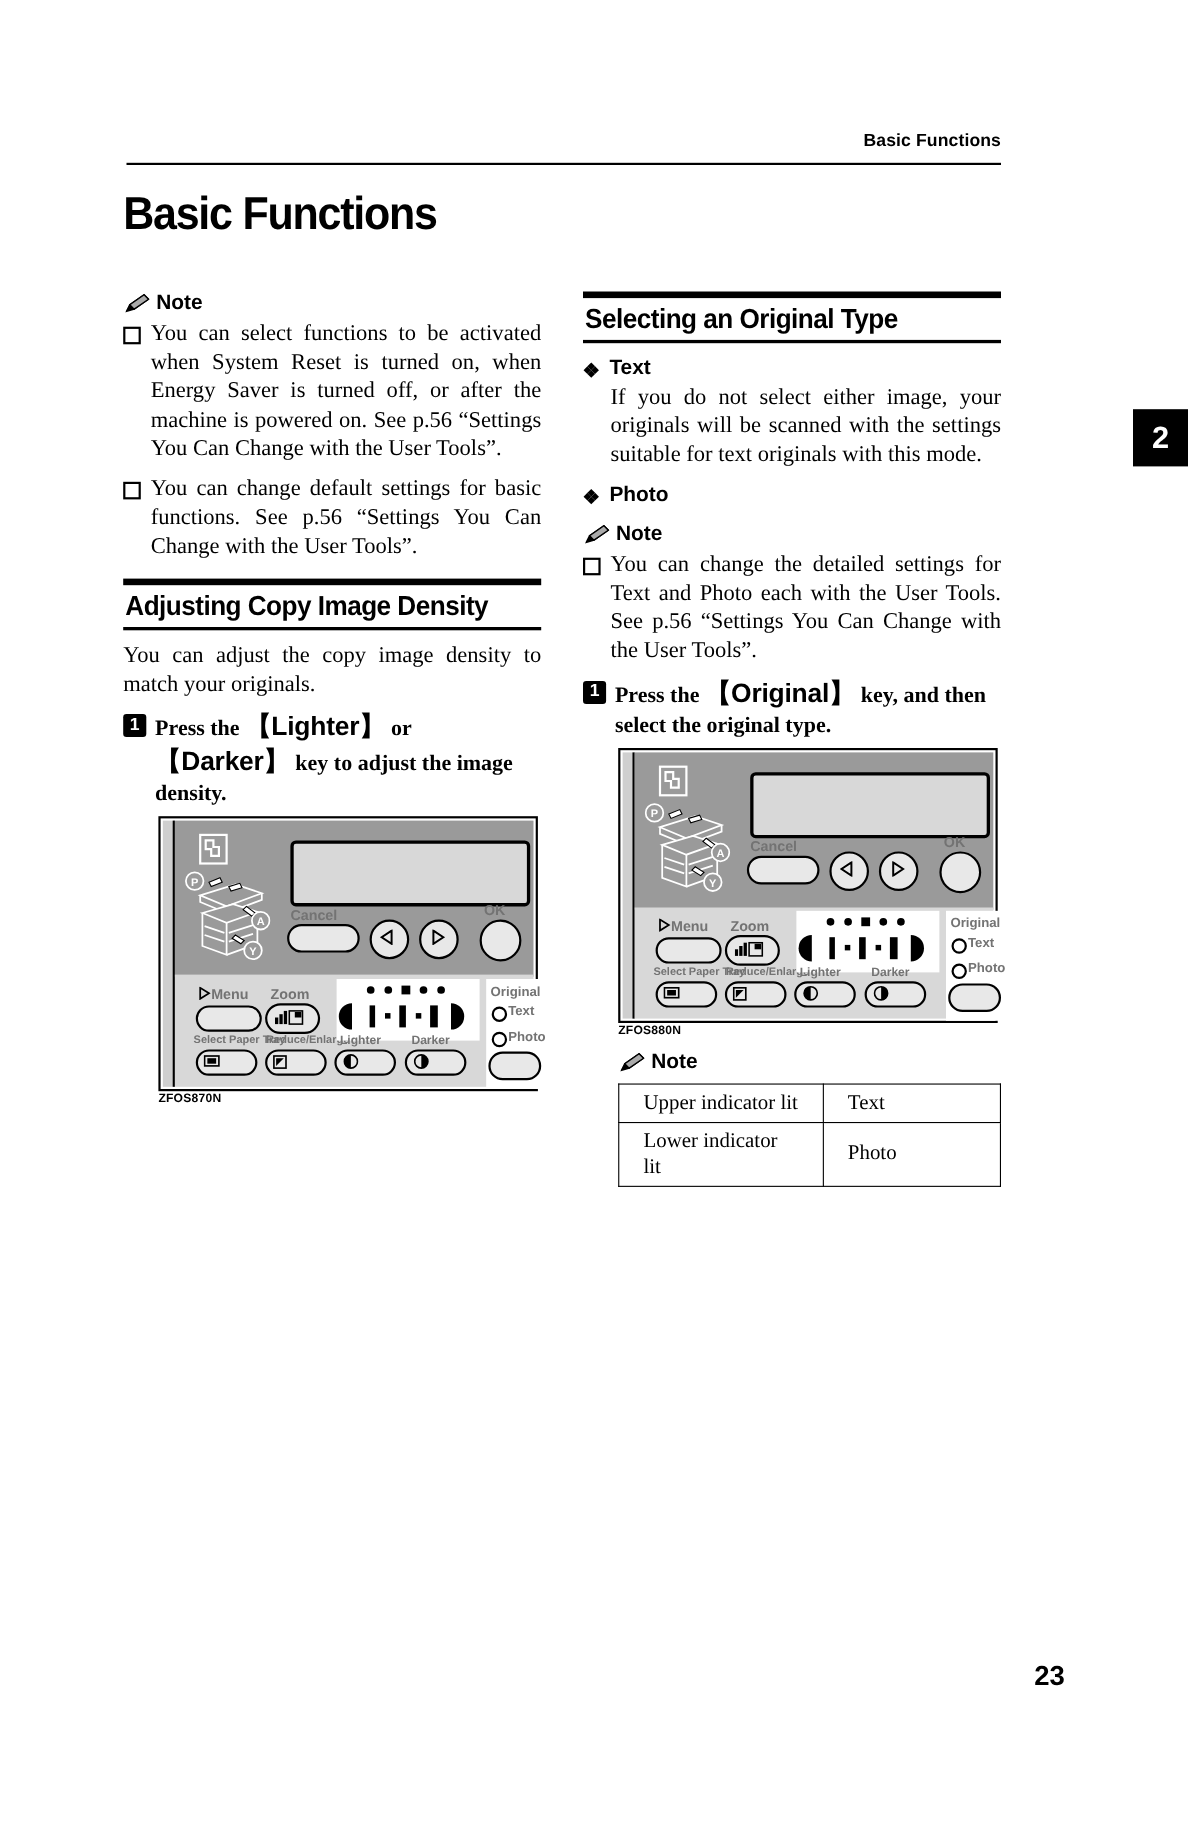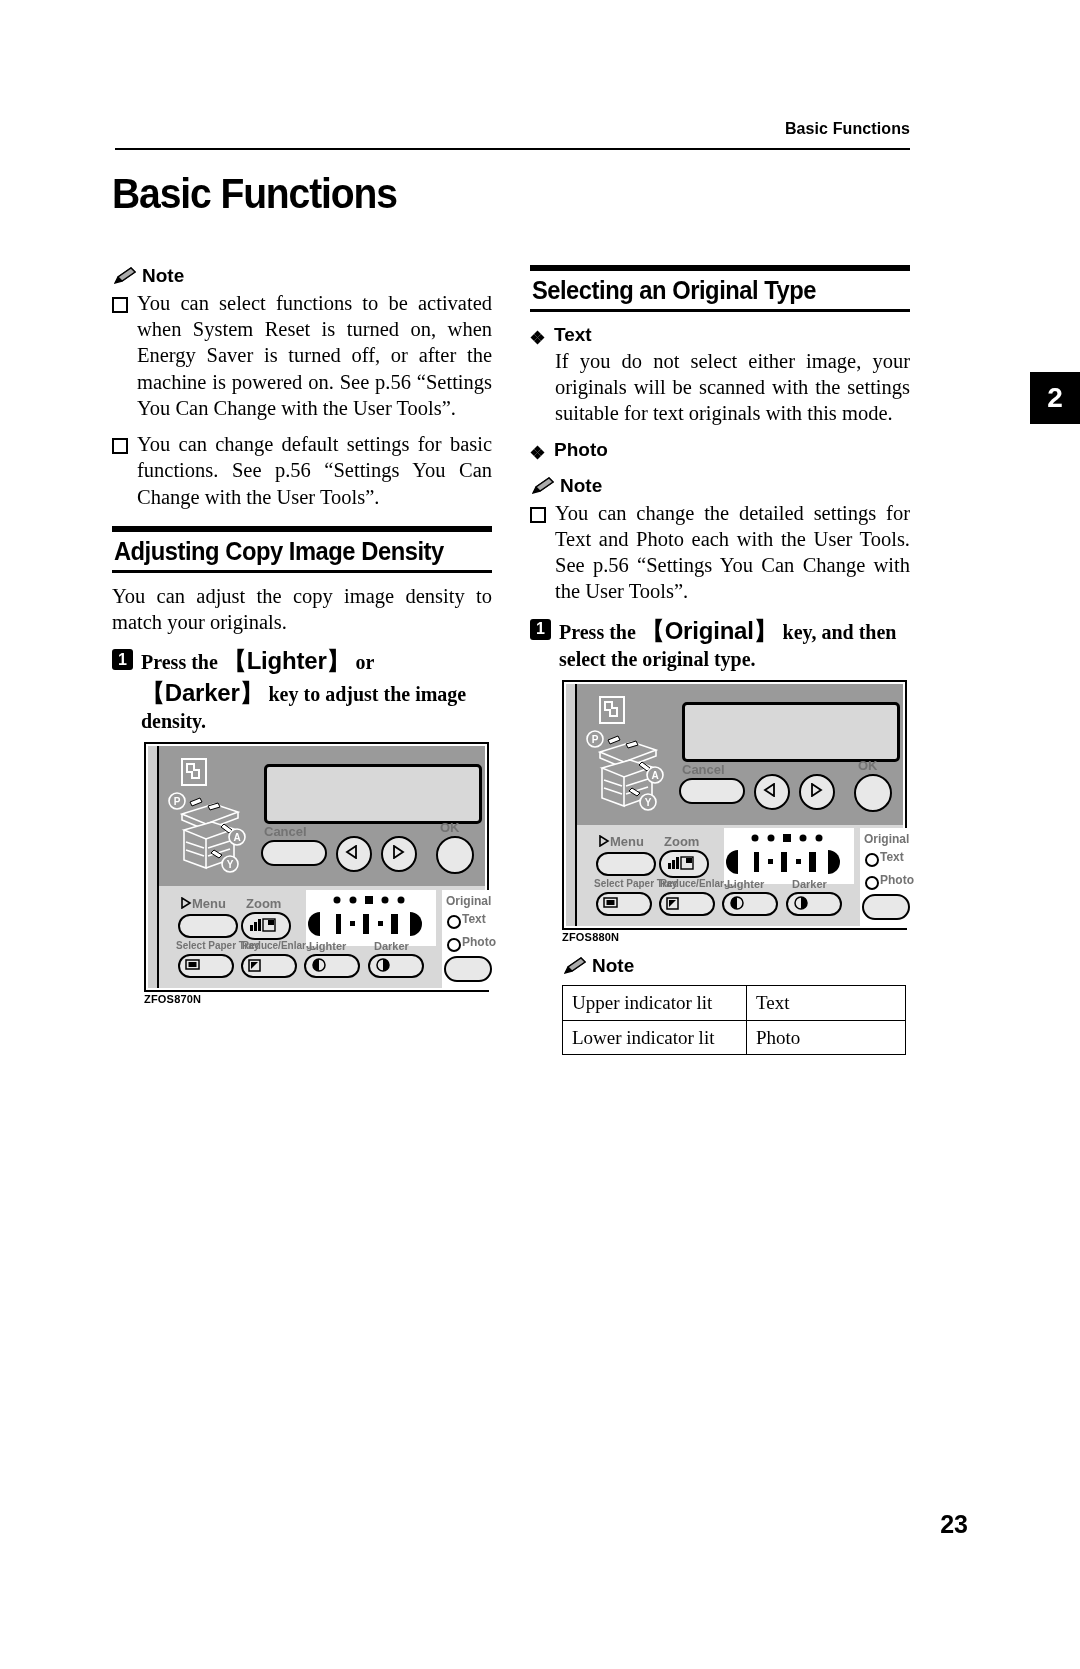--- a/index.html
+++ b/index.html
@@ -159,21 +159,21 @@
   .origbox{position:absolute;background:#fff;}
   .radio{
     position:absolute;border:2px solid #000;border-radius:50%;background:#fff;
   }
 
   
   table.types{
     border-collapse:collapse;margin:8px 0 0 32px;
   }
   table.types td{
-    border:1.5px solid #000;padding:5px 9px;
+    border:1.5px solid #000;padding:5px 22px;
     font-size:19px;line-height:1.25;
   }
   table.types td.c1{width:165px;}
   table.types td.c2{width:140px;}
 
   
   .pageno{
     position:absolute;right:112px;bottom:130px;
     font-family:"Liberation Sans",sans-serif;font-weight:bold;font-size:25px;
   }

